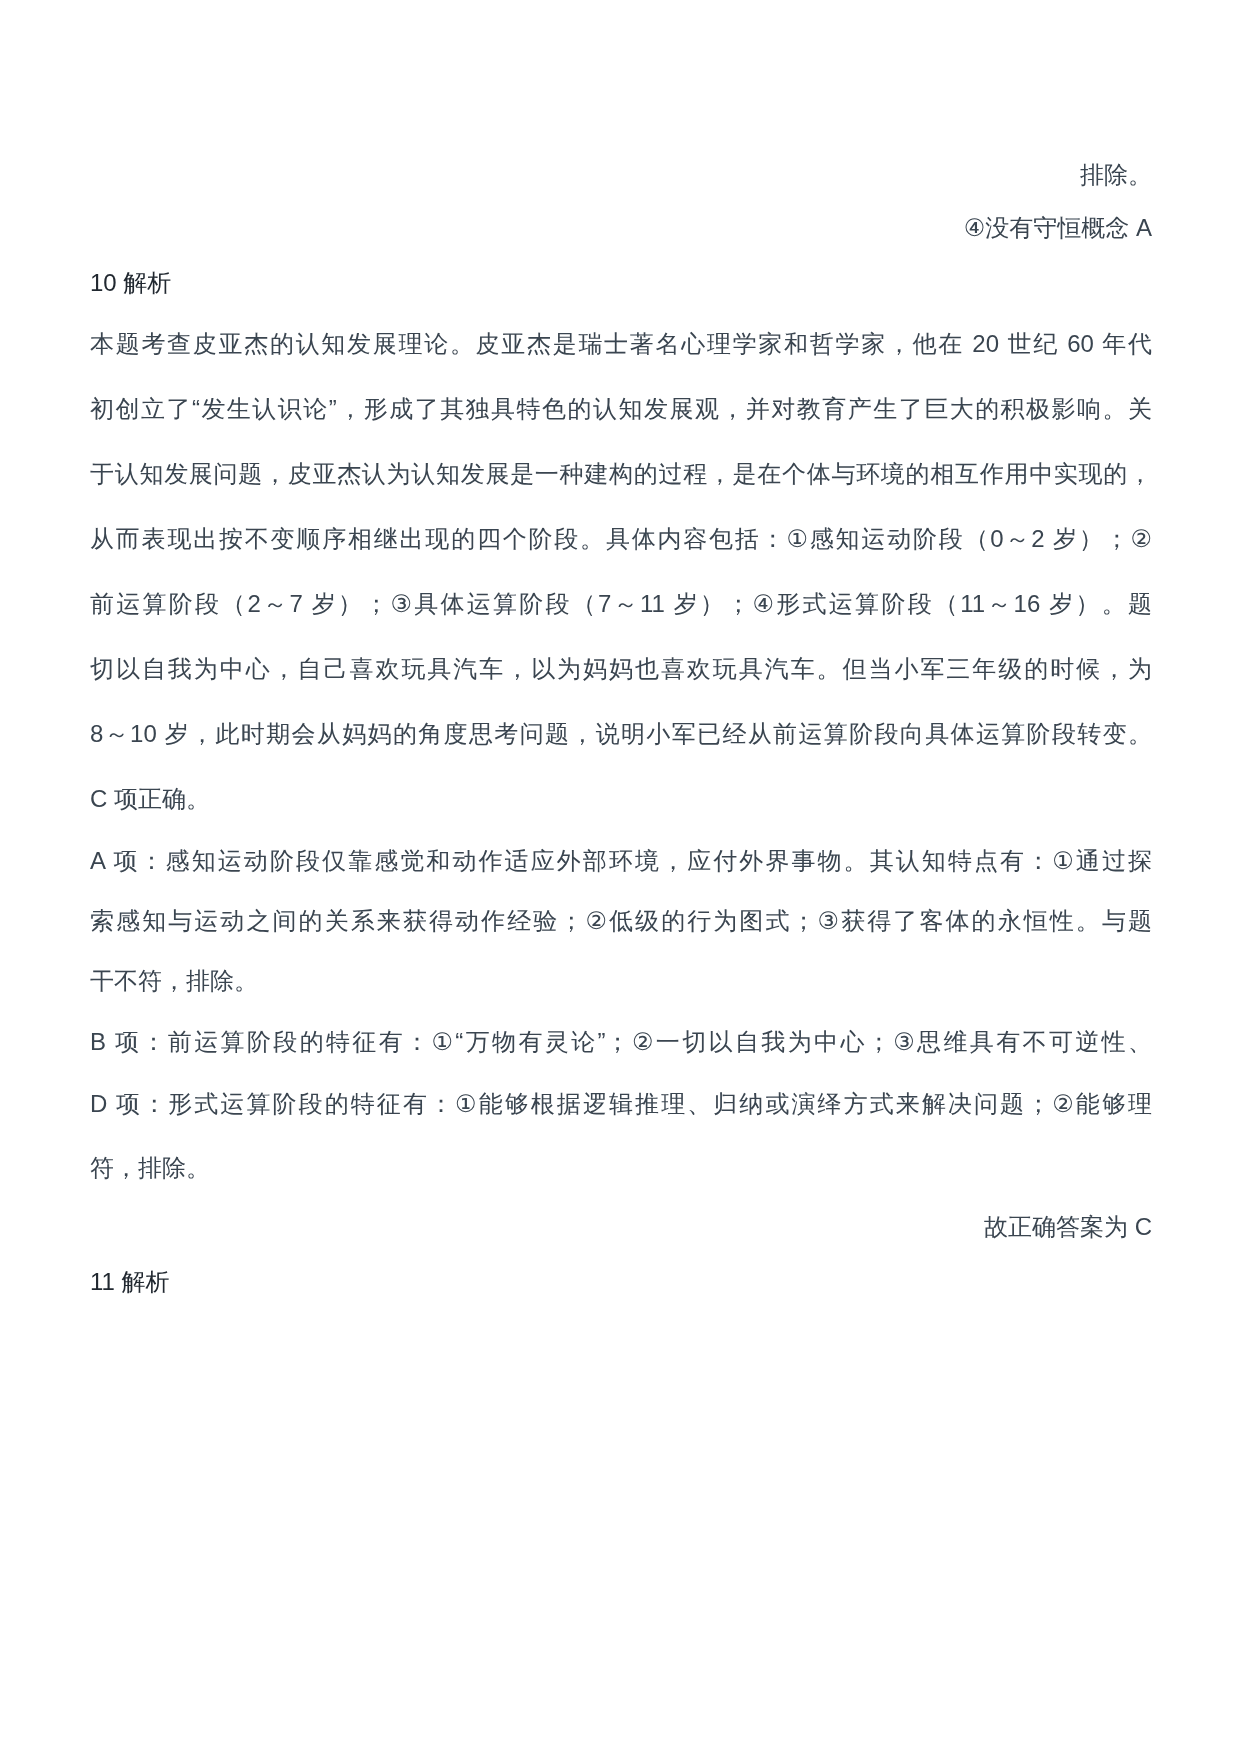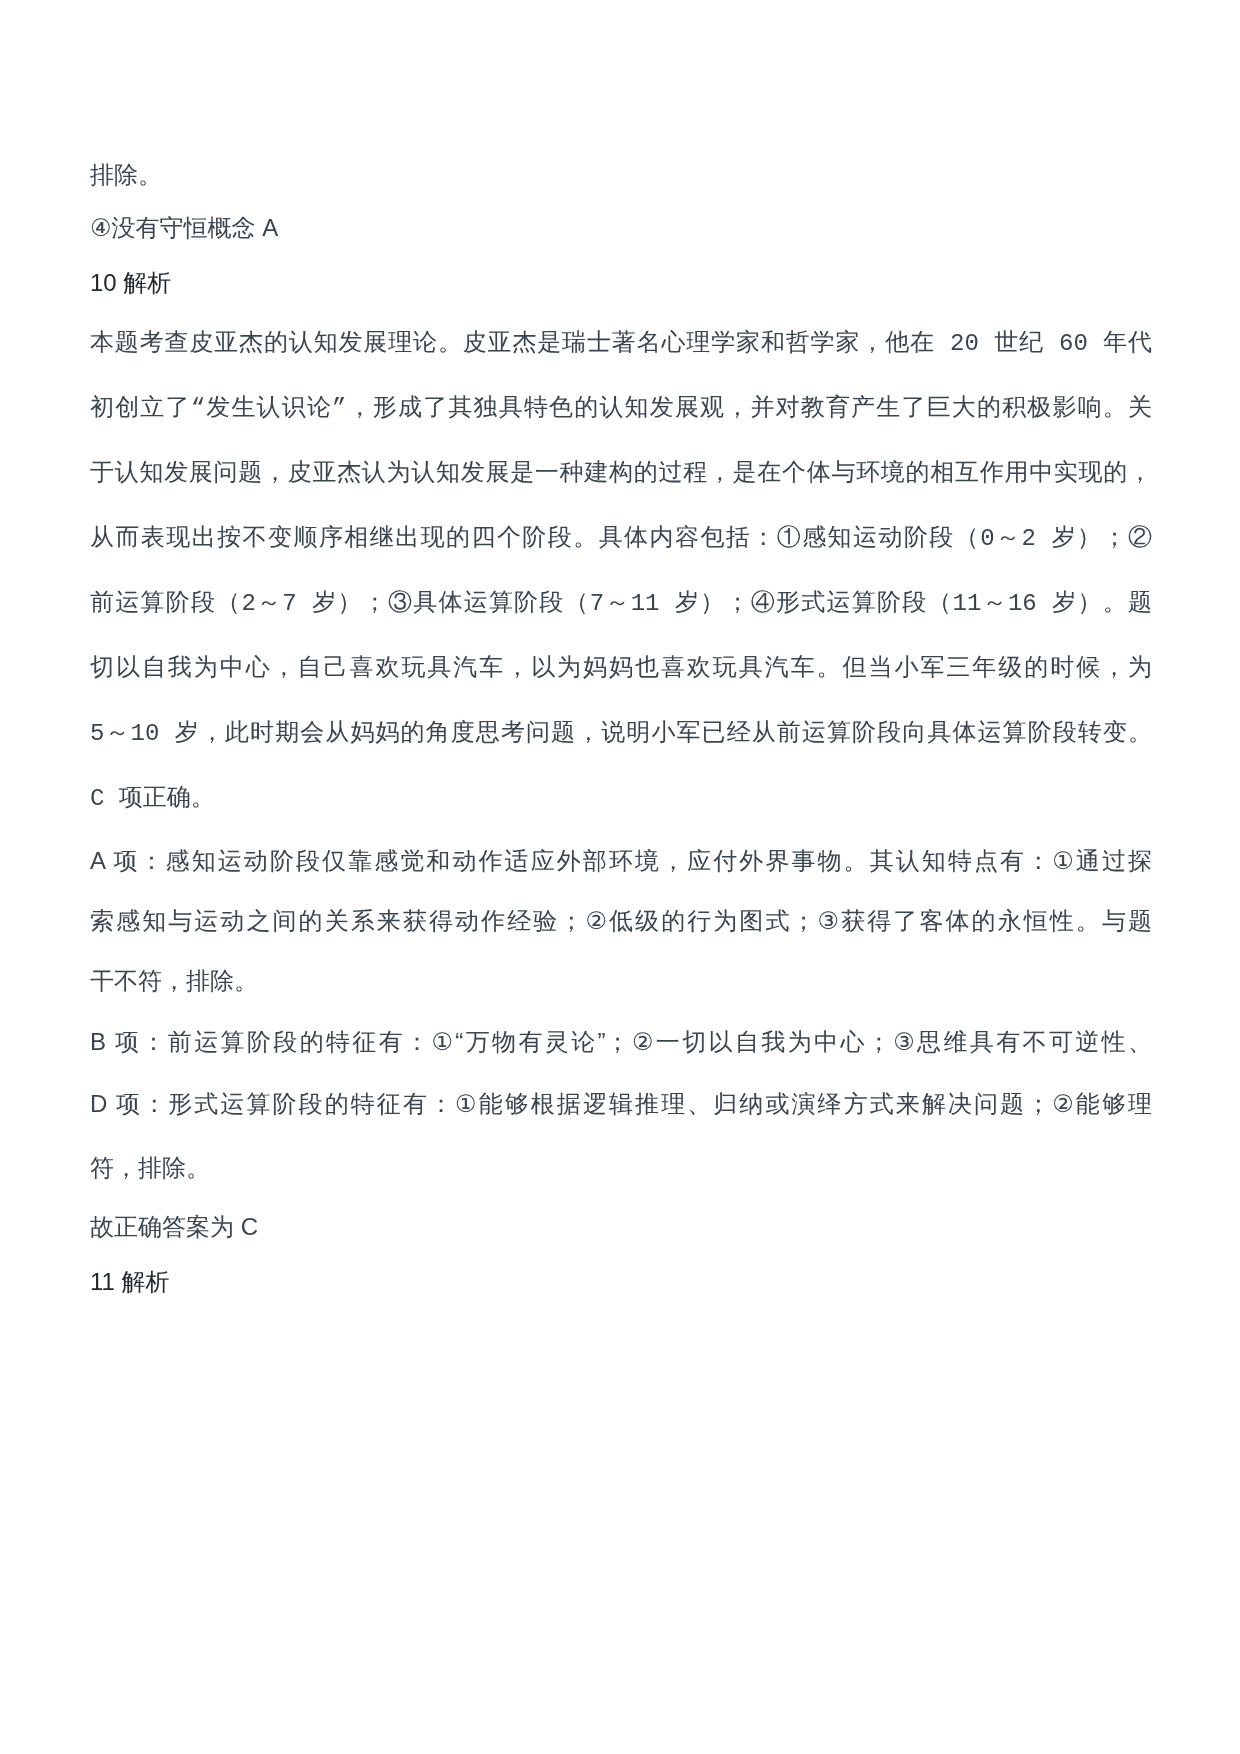--- a/index.html
+++ b/index.html
@@ -26,27 +26,27 @@
   .ln {
     white-space: pre-wrap;
     text-align: left;
   }
   
   .ln.just {
     text-align: justify;
     text-align-last: justify;
     text-justify: inter-character;
   }
-  .plain   { line-height: 53px; }
+  .plain   { line-height: 53px; text-align: right; }
   .heading {
     line-height: 57px;
     font-weight: 400;
     color: #212830;
   }
-  .pitch-65 { line-height: 65px; font-family: Liberation Mono, monospace; }
+  .pitch-65 { line-height: 65px; }
   .pitch-60 { line-height: 60px; }
   .pitch-61 { line-height: 61px; }
   .pitch-64 { line-height: 64px; }
 </style>
 </head>
 <body>
 
 <div class="page">
   <div class="doc" id="doc-content">
       <div class="para">
@@ -58,21 +58,21 @@
       <div class="para">
         <div class="ln heading">10 解析</div>
       </div>
       <div class="para">
         <div class="ln pitch-65 just">本题考查皮亚杰的认知发展理论。皮亚杰是瑞士著名心理学家和哲学家，他在 20 世纪 60 年代</div>
         <div class="ln pitch-65 just">初创立了“发生认识论”，形成了其独具特色的认知发展观，并对教育产生了巨大的积极影响。关</div>
         <div class="ln pitch-65 just">于认知发展问题，皮亚杰认为认知发展是一种建构的过程，是在个体与环境的相互作用中实现的，</div>
         <div class="ln pitch-65 just">从而表现出按不变顺序相继出现的四个阶段。具体内容包括：①感知运动阶段（0～2 岁）；②</div>
         <div class="ln pitch-65 just">前运算阶段（2～7 岁）；③具体运算阶段（7～11 岁）；④形式运算阶段（11～16 岁）。题</div>
         <div class="ln pitch-65 just">切以自我为中心，自己喜欢玩具汽车，以为妈妈也喜欢玩具汽车。但当小军三年级的时候，为</div>
-        <div class="ln pitch-65 just">5～10 岁，此时期会从妈妈的角度思考问题，说明小军已经从前运算阶段向具体运算阶段转变。</div>
+        <div class="ln pitch-65 just">8～10 岁，此时期会从妈妈的角度思考问题，说明小军已经从前运算阶段向具体运算阶段转变。</div>
         <div class="ln pitch-65">C 项正确。</div>
       </div>
       <div class="para">
         <div class="ln pitch-60 just">A 项：感知运动阶段仅靠感觉和动作适应外部环境，应付外界事物。其认知特点有：①通过探</div>
         <div class="ln pitch-60 just">索感知与运动之间的关系来获得动作经验；②低级的行为图式；③获得了客体的永恒性。与题</div>
         <div class="ln pitch-60">干不符，排除。</div>
       </div>
       <div class="para">
         <div class="ln pitch-61 just">B 项：前运算阶段的特征有：①“万物有灵论”；②一切以自我为中心；③思维具有不可逆性、</div>
       </div>

